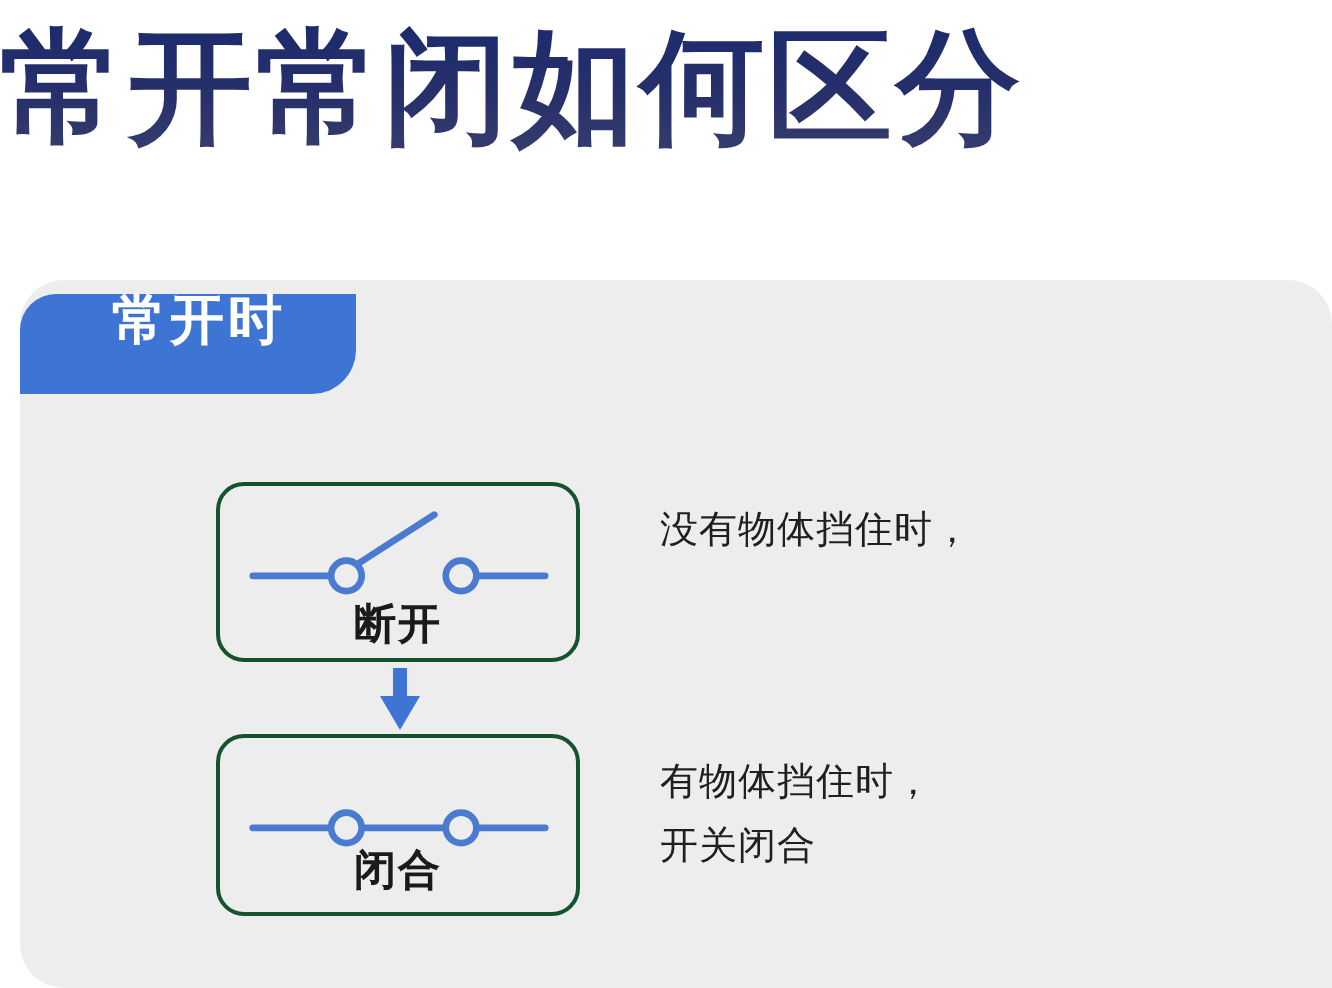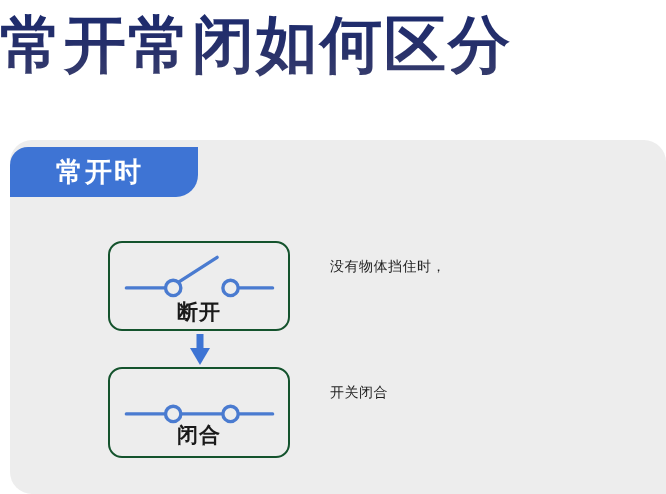--- a/index.html
+++ b/index.html
@@ -44,26 +44,26 @@
     height: 354px;
     background: #ededed;
     border-radius: 22px 22px 0 22px;
   }
 
   
   .section-tab {
     position: absolute;
     left: 10px;
     top: 147px;
-    width: 188px;
+    width: 168px;
     height: 50px;
     background: #3e74d4;
     border-radius: 18px 0 22px 0;
     display: flex;
-    align-items: center;
+    align-items: flex-start;
   }
   .section-tab-label {
     color: #ffffff;
     font-size: 27px;
     font-weight: 700;
     letter-spacing: 2px;
     margin-left: 46px;
     line-height: 1;
     user-select: none;
   }
@@ -117,21 +117,21 @@
     top: 334px;
     width: 20px;
     height: 32px;
   }
 
   
   .desc-block {
     position: absolute;
     left: 330px;
     width: 300px;
-    font-size: 14px;
+    font-size: 19px;
     line-height: 32px;
     color: #1f1f1f;
     letter-spacing: 0.5px;
     user-select: none;
   }
   #desc-open { top: 250px; }
   #desc-closed { top: 376px; }
   .desc-line { display: block; white-space: nowrap; }
 </style>
 </head>
@@ -168,16 +168,17 @@
       <circle cx="124" cy="47" r="8" fill="#ededed" stroke="#4a7bd0" stroke-width="3.5"></circle>
     </svg>
     <div class="switch-caption">闭合</div>
   </div>
 
   <div class="desc-block" id="desc-open" style="left:320px; top:110px;">
     <span class="desc-line">没有物体挡住时，</span>
   </div>
 
   <div class="desc-block" id="desc-closed" style="left:320px; top:236px;">
+    <span class="desc-line">有物体挡住时，</span>
     <span class="desc-line">开关闭合</span>
   </div>
 
 </div>
 
 </body></html>

